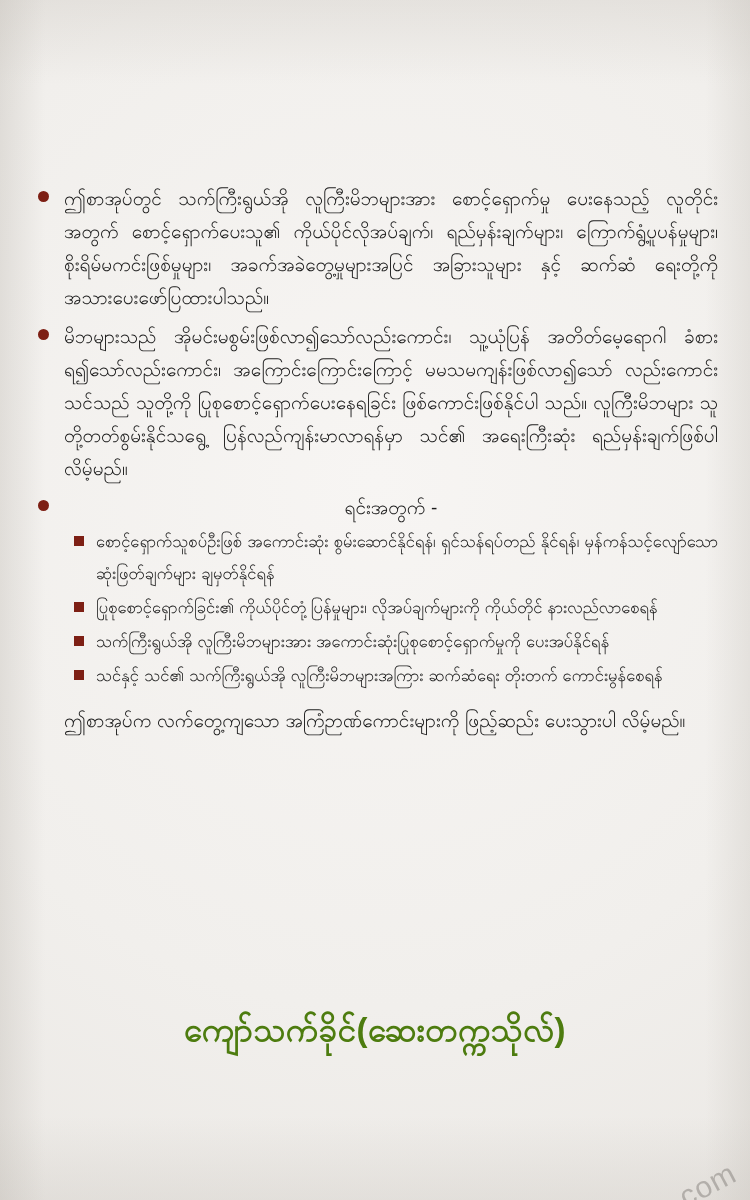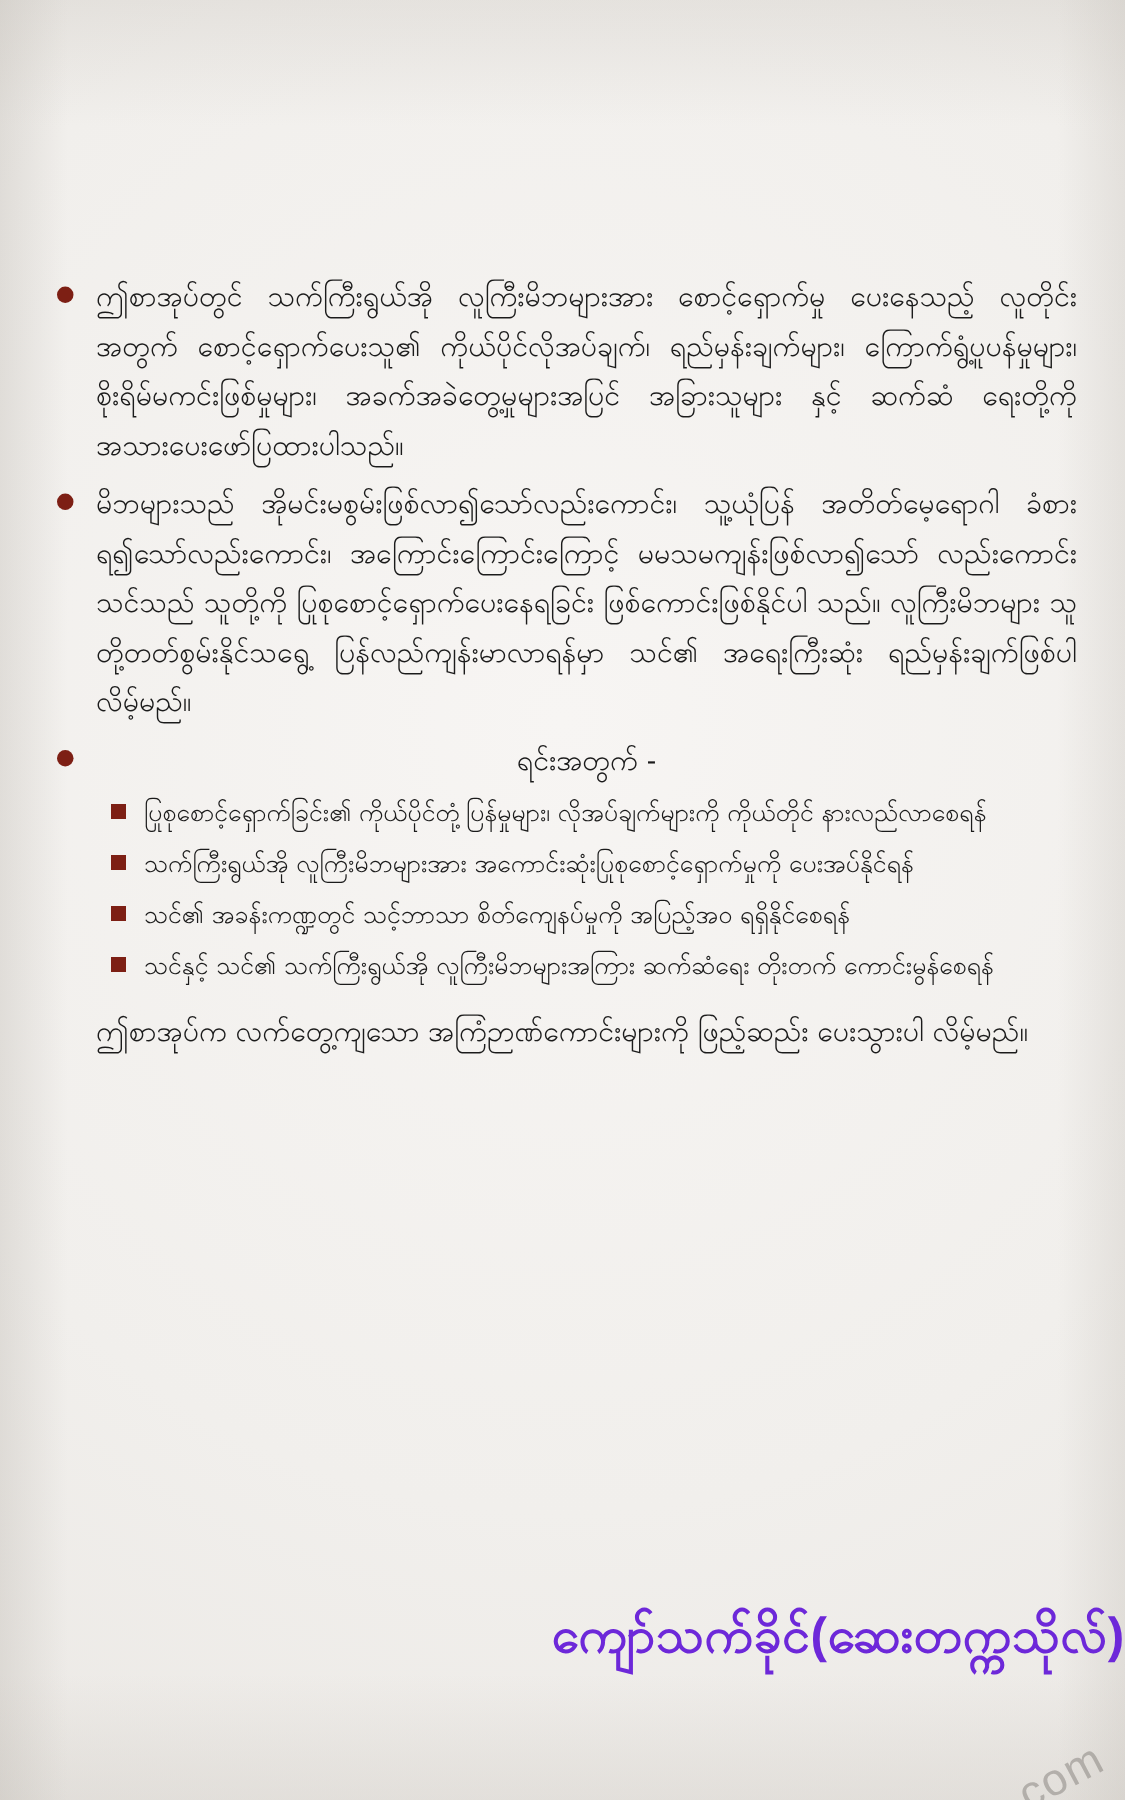--- a/index.html
+++ b/index.html
@@ -88,26 +88,26 @@
   li.l2 .para { font-size: 16.6px; line-height: 32px; }
 
   .closing {
     padding-left: 30px;
     margin-top: 12px;
   }
   .author {
     position: absolute;
     left: 0;
     right: 0;
-    top: 1068px;
-    text-align: right;
+    top: 1008px;
+    text-align: center;
     font-size: 33px;
     font-weight: bold;
     letter-spacing: 0.5px;
-    color: #6d28d9;
+    color: #4d7c0f;
   }
   .watermark {
     position: absolute;
     right: 8px;
     bottom: 14px;
     font-size: 30px;
     color: rgba(120,115,110,0.45);
     transform: rotate(-28deg);
     transform-origin: 100% 100%;
     letter-spacing: 1px;
@@ -133,29 +133,29 @@
       <div class="para">မိဘများသည် အိုမင်းမစွမ်းဖြစ်လာ၍သော်လည်းကောင်း၊ သူ့ယုံပြန် အတိတ်မေ့ရောဂါ ခံစားရ၍သော်လည်းကောင်း၊ အကြောင်းကြောင်းကြောင့် မမသမကျန်းဖြစ်လာ၍သော် လည်းကောင်း သင်သည် သူတို့ကို ပြုစုစောင့်ရှောက်ပေးနေရခြင်း ဖြစ်ကောင်းဖြစ်နိုင်ပါ သည်။ လူကြီးမိဘများ သူတို့တတ်စွမ်းနိုင်သရွေ့ ပြန်လည်ကျန်းမာလာရန်မှာ သင်၏ အရေးကြီးဆုံး ရည်မှန်းချက်ဖြစ်ပါလိမ့်မည်။</div>
     </li>
 
     <li class="l1">
       <span class="bullet"></span>
       <div class="para nojust">ရင်းအတွက် -</div>
 
       <ul class="level2">
         <li class="l2">
           <span class="bullet-sq"></span>
+          <div class="para">စောင့်ရှောက်သူစပ်ဦးဖြစ် အကောင်းဆုံး စွမ်းဆောင်နိုင်ရန်၊ ရှင်သန်ရပ်တည် နိုင်ရန်၊ မှန်ကန်သင့်လျော်သော ဆုံးဖြတ်ချက်များ ချမှတ်နိုင်ရန်</div>
+        </li>
+        <li class="l2">
+          <span class="bullet-sq"></span>
           <div class="para">ပြုစုစောင့်ရှောက်ခြင်း၏ ကိုယ်ပိုင်တုံ့ပြန်မှုများ၊ လိုအပ်ချက်များကို ကိုယ်တိုင် နားလည်လာစေရန်</div>
         </li>
         <li class="l2">
           <span class="bullet-sq"></span>
           <div class="para">သက်ကြီးရွယ်အို လူကြီးမိဘများအား အကောင်းဆုံးပြုစုစောင့်ရှောက်မှုကို ပေးအပ်နိုင်ရန်</div>
-        </li>
-        <li class="l2">
-          <span class="bullet-sq"></span>
-          <div class="para">သင်၏ အခန်းကဏ္ဍတွင် သင့်ဘာသာ စိတ်ကျေနပ်မှုကို အပြည့်အဝ ရရှိနိုင်စေရန်</div>
         </li>
         <li class="l2">
           <span class="bullet-sq"></span>
           <div class="para">သင်နှင့် သင်၏ သက်ကြီးရွယ်အို လူကြီးမိဘများအကြား ဆက်ဆံရေး တိုးတက် ကောင်းမွန်စေရန်</div>
         </li>
       </ul>
     </li>
 
   </ul>
 

